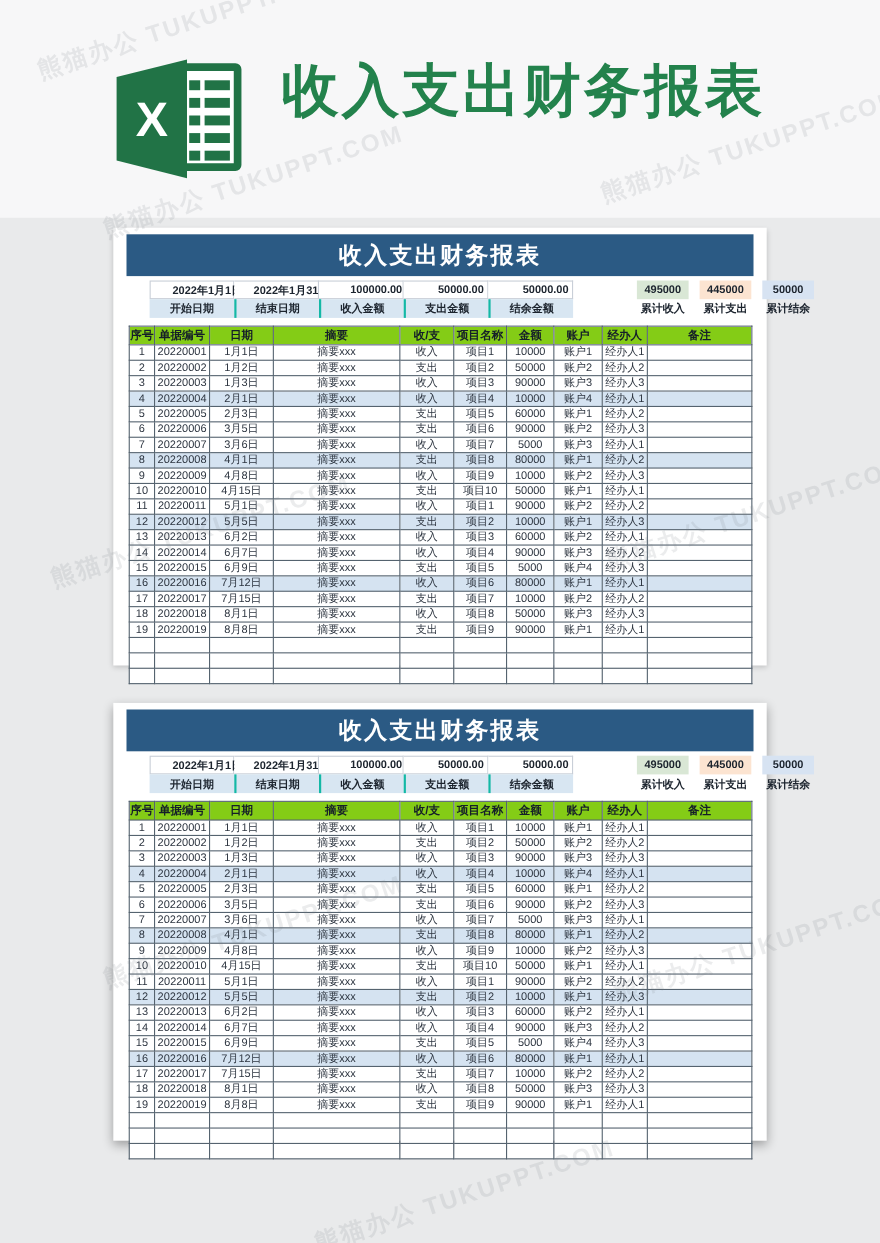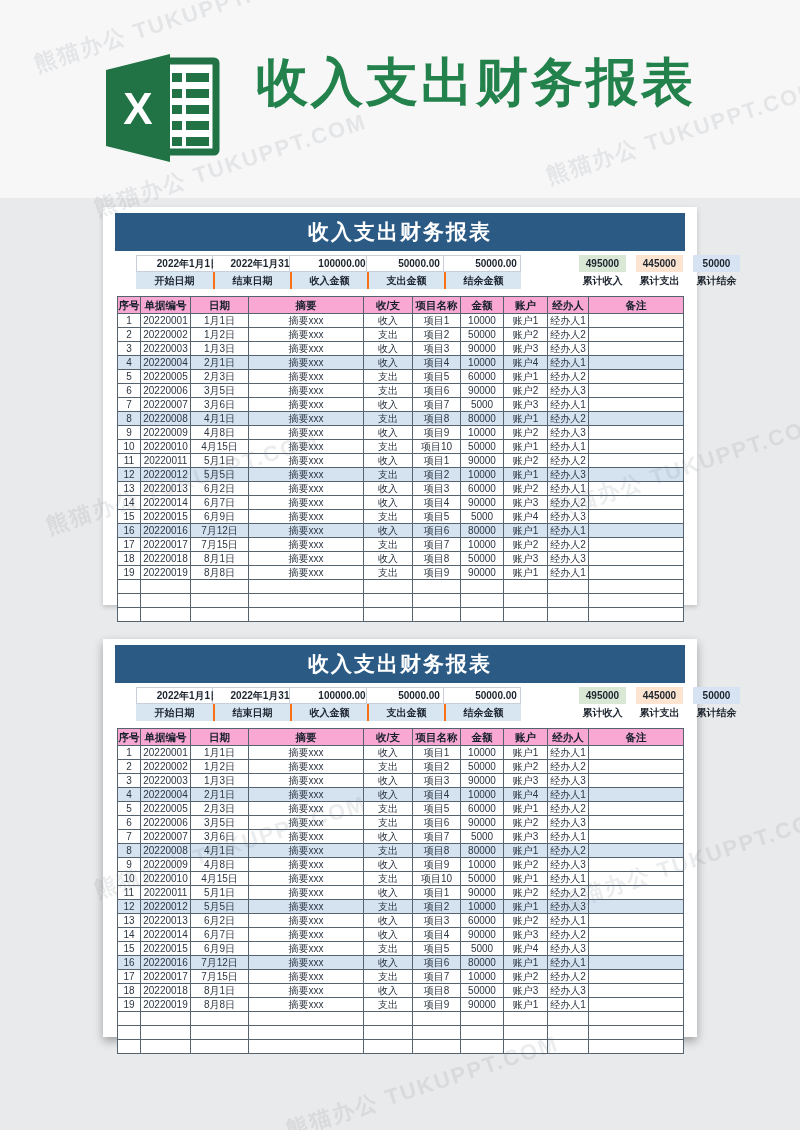--- a/index.html
+++ b/index.html
@@ -42,21 +42,21 @@
   
   .summary-left { position:absolute; left:33px; top:48px; display:flex; }
   .sum-col { width:77px; }
   .sum-val {
     height:17px; background:#ffffff; border:1px solid #c9cfd8; border-left:none;
     font-size:10px; font-weight:bold; color:#1c242e;
     display:flex; align-items:center; justify-content:center; white-space:nowrap;padding-left:28px;
   }
   .sum-col:first-child .sum-val { border-left:1px solid #c9cfd8; }
   .sum-label {
-    height:17px; background:#d8e6f2; border-left:2px solid #f97316;
+    height:17px; background:#d8e6f2; border-left:2px solid #14b8a6;
     font-size:10px; font-weight:bold; color:#1c242e;
     display:flex; align-items:center; justify-content:center; white-space:nowrap;
   }
   .sum-col:first-child .sum-label { border-left:none; }
   .summary-right { position:absolute; left:436px; top:48px; display:flex; gap:10px;margin-left:40px; }
   .sumr-col { width:47px; }
   .sumr-val {
     height:17px; font-size:10px; font-weight:bold; color:#1c242e;
     display:flex; align-items:center; justify-content:center; white-space:nowrap;
   }
@@ -68,21 +68,21 @@
   .sheet-table {
     position:absolute; left:14px; top:89px; width:566px;
     border-collapse:collapse; table-layout:fixed;
     border:1px solid #3e4d5c;
   }
   .sheet-table th, .sheet-table td {
     border:1px solid #55636f; padding:0;
     text-align:center; overflow:hidden; white-space:nowrap;
   }
   .sheet-table th {
-    height:16px; line-height:16px; background:#f9a8d4;
+    height:16px; line-height:16px; background:#84cc16;
     font-size:10.5px; font-weight:bold; color:#151f29;
   }
   .sheet-table td {
     height:13px; line-height:13px; font-size:10px; color:#2d3540;
     background:#ffffff; font-weight:normal;
   }
   .sheet-table tr.hl td { background:#d5e3f1; }
   
   .wm {
     position:absolute; transform:rotate(-18deg);

